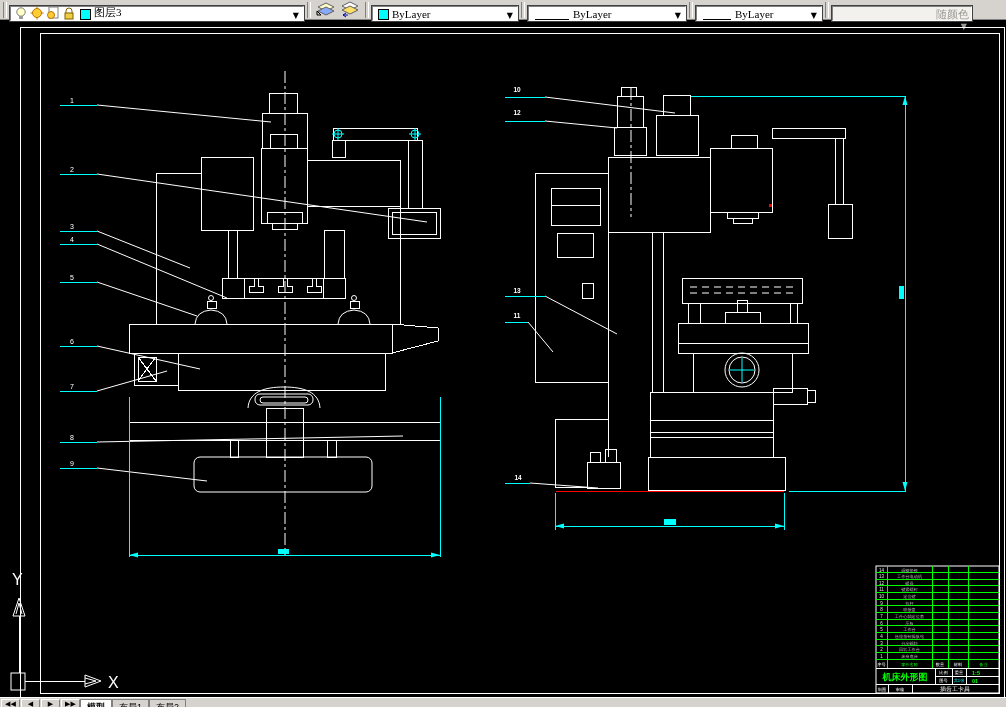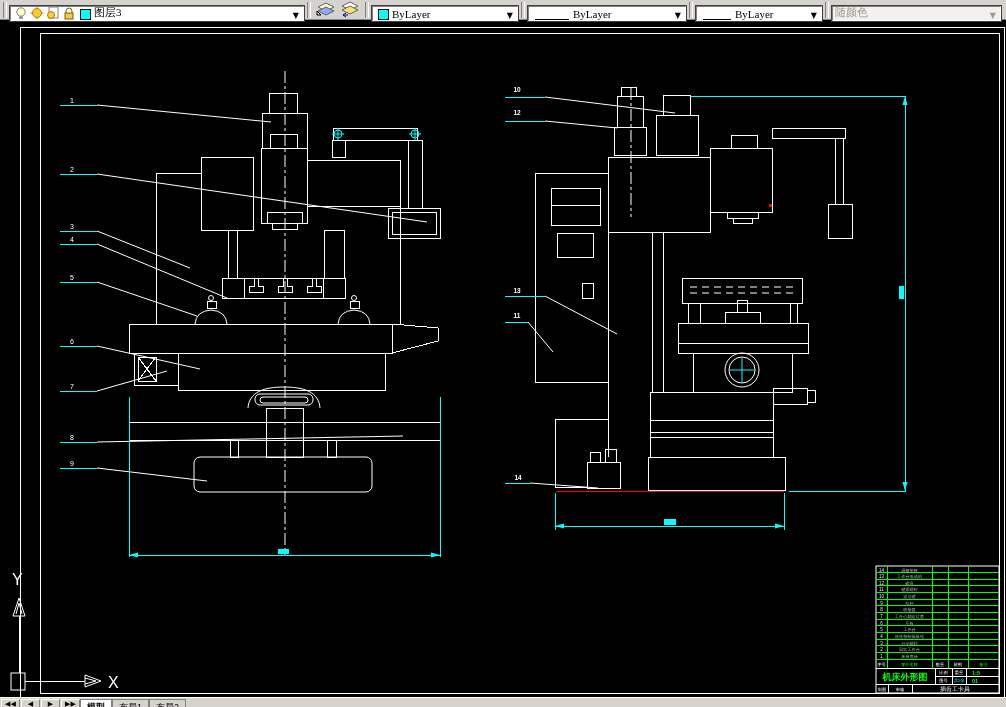--- a/index.html
+++ b/index.html
@@ -80,21 +80,21 @@
       <span>ByLayer</span>
       <span class="arrow">▼</span>
     </div>
     <div class="groove"></div>
     <div class="combo" style="width:126px;">
       <span class="lt-line" style="width:28px;"></span>
       <span>ByLayer</span>
       <span class="arrow">▼</span>
     </div>
     <div class="groove"></div>
-    <div class="combo disabled" style="width:169px;">
+    <div class="combo disabled" style="width:140px;flex-direction:column;">
       <span>随颜色</span>
       <span class="arrow">▼</span>
     </div>
   </div>
 
   <svg width="1006" height="687" viewBox="0 20 1006 687" style="position:absolute;top:20px;left:0;">
 
     <g stroke="#ffffff" fill="none" shape-rendering="crispEdges">
       <rect x="20" y="27" width="984" height="670"></rect>
       <rect x="40" y="33" width="959" height="660"></rect>

